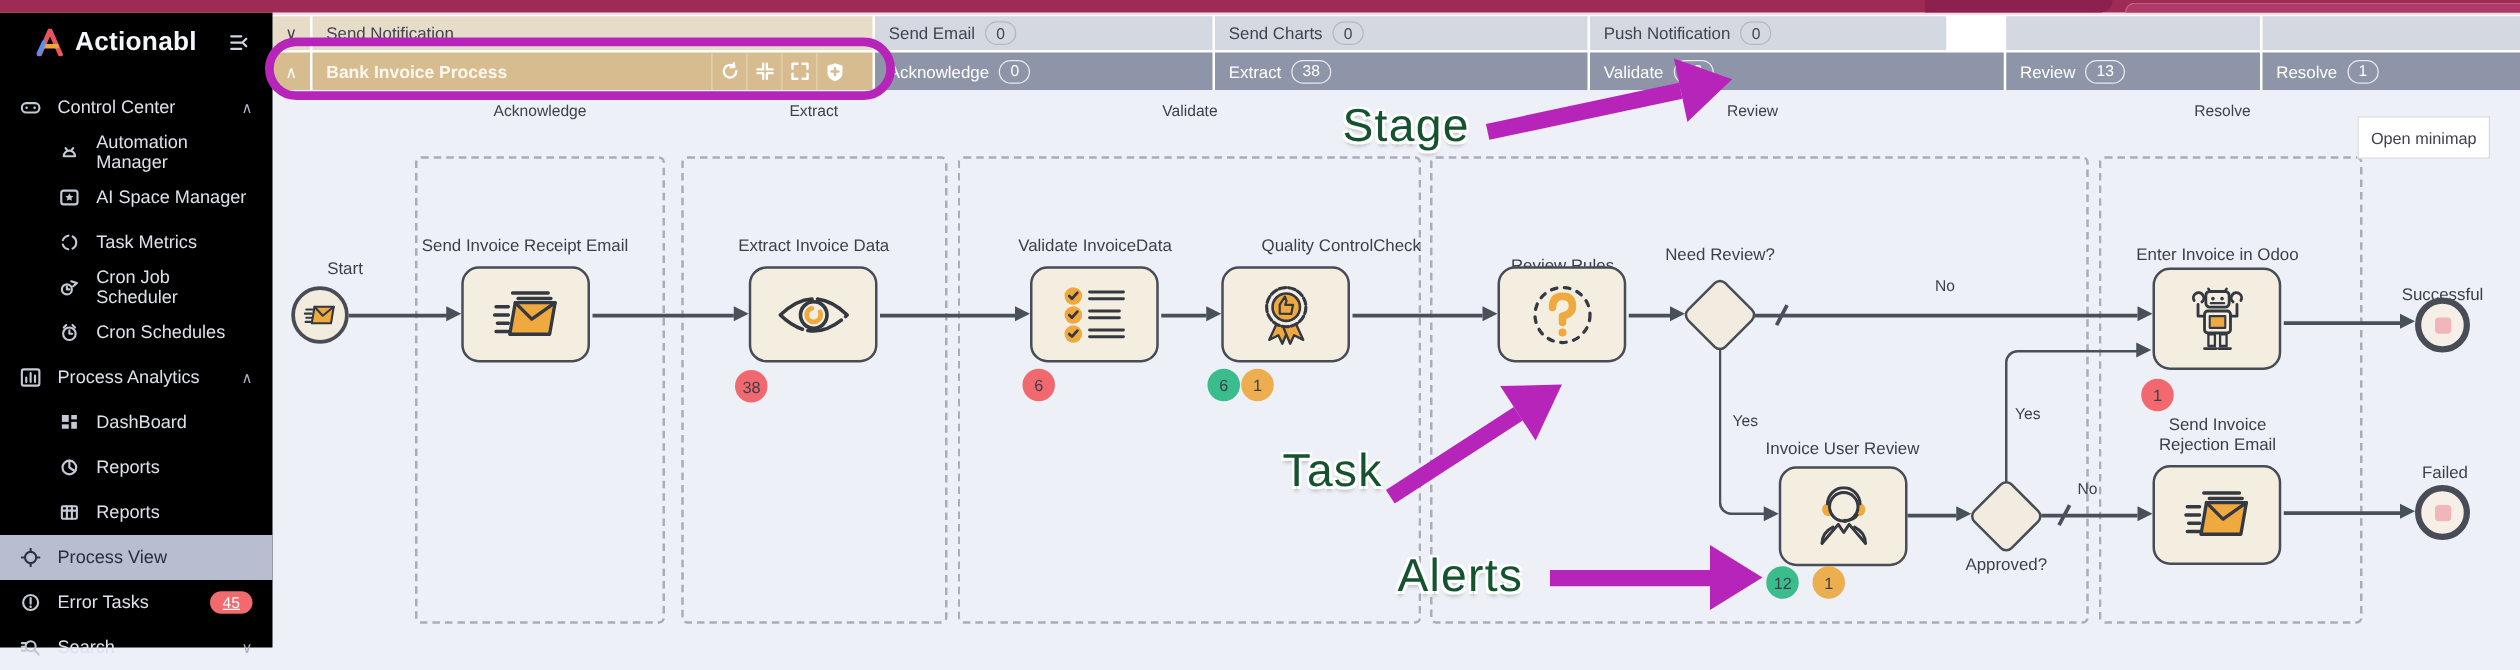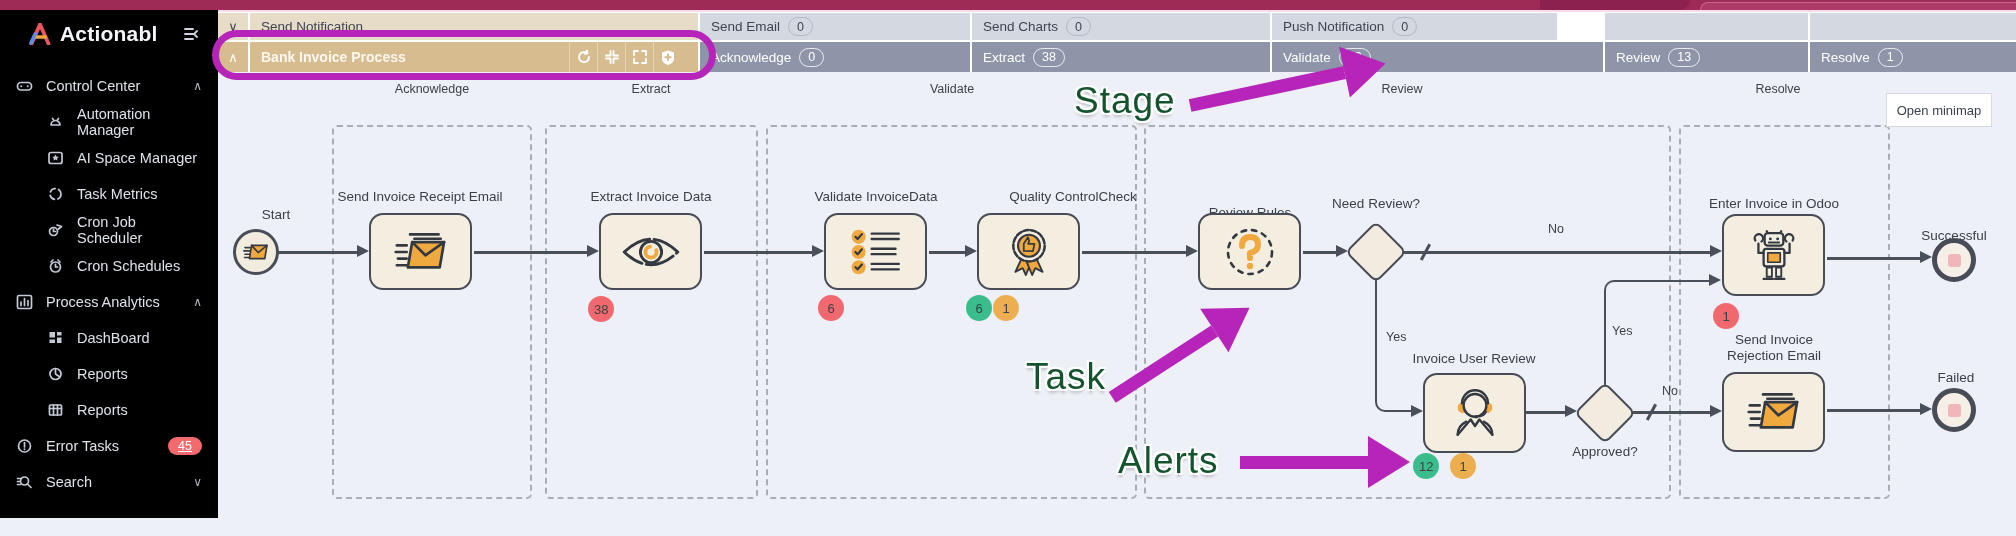--- a/index.html
+++ b/index.html
@@ -169,20 +169,28 @@
         </svg>
       <span>Reports</span>
     </div>
     <div class="nav-item lvl2">
       <svg width="17" height="16" viewBox="0 0 16 16">
           <rect x="2" y="3" width="12" height="10" rx="1"></rect>
           <path d="M6 3 V13 M10 3 V13 M2 6.5 H14"></path>
         </svg>
       <span>Reports</span>
     </div>
+    <div class="nav-item active">
+      <svg width="17" height="16" viewBox="0 0 16 16">
+          <circle cx="8" cy="8" r="4.5"></circle>
+          <circle class="fillicon" cx="8" cy="8" r="1.4" fill="#2b3344"></circle>
+          <path d="M8 1 V3 M8 13 V15 M1 8 H3 M13 8 H15"></path>
+        </svg>
+      <span>Process View</span>
+    </div>
     <div class="nav-item">
       <svg width="17" height="16" viewBox="0 0 16 16">
           <circle cx="8" cy="8" r="6"></circle>
           <path d="M8 4.5 V9"></path>
           <circle class="fillicon" cx="8" cy="11.3" r="1"></circle>
         </svg>
       <span>Error Tasks</span>
       <span class="err-badge">45</span>
     </div>
     <div class="nav-item">

